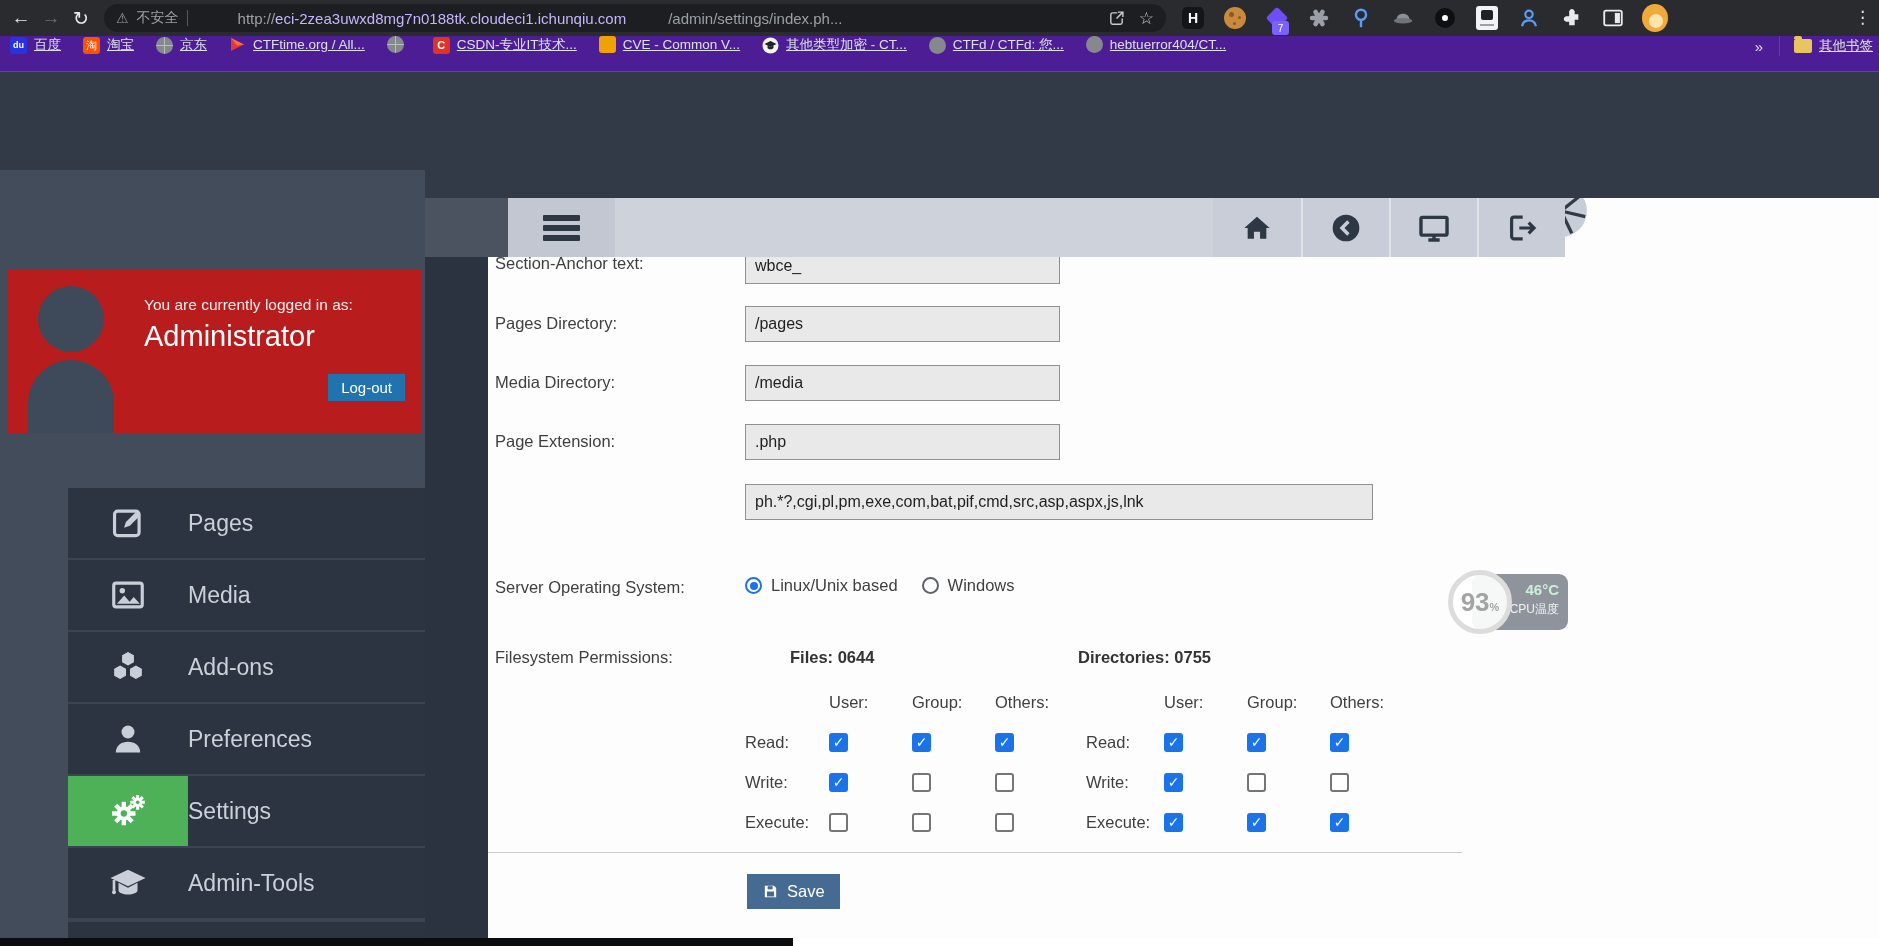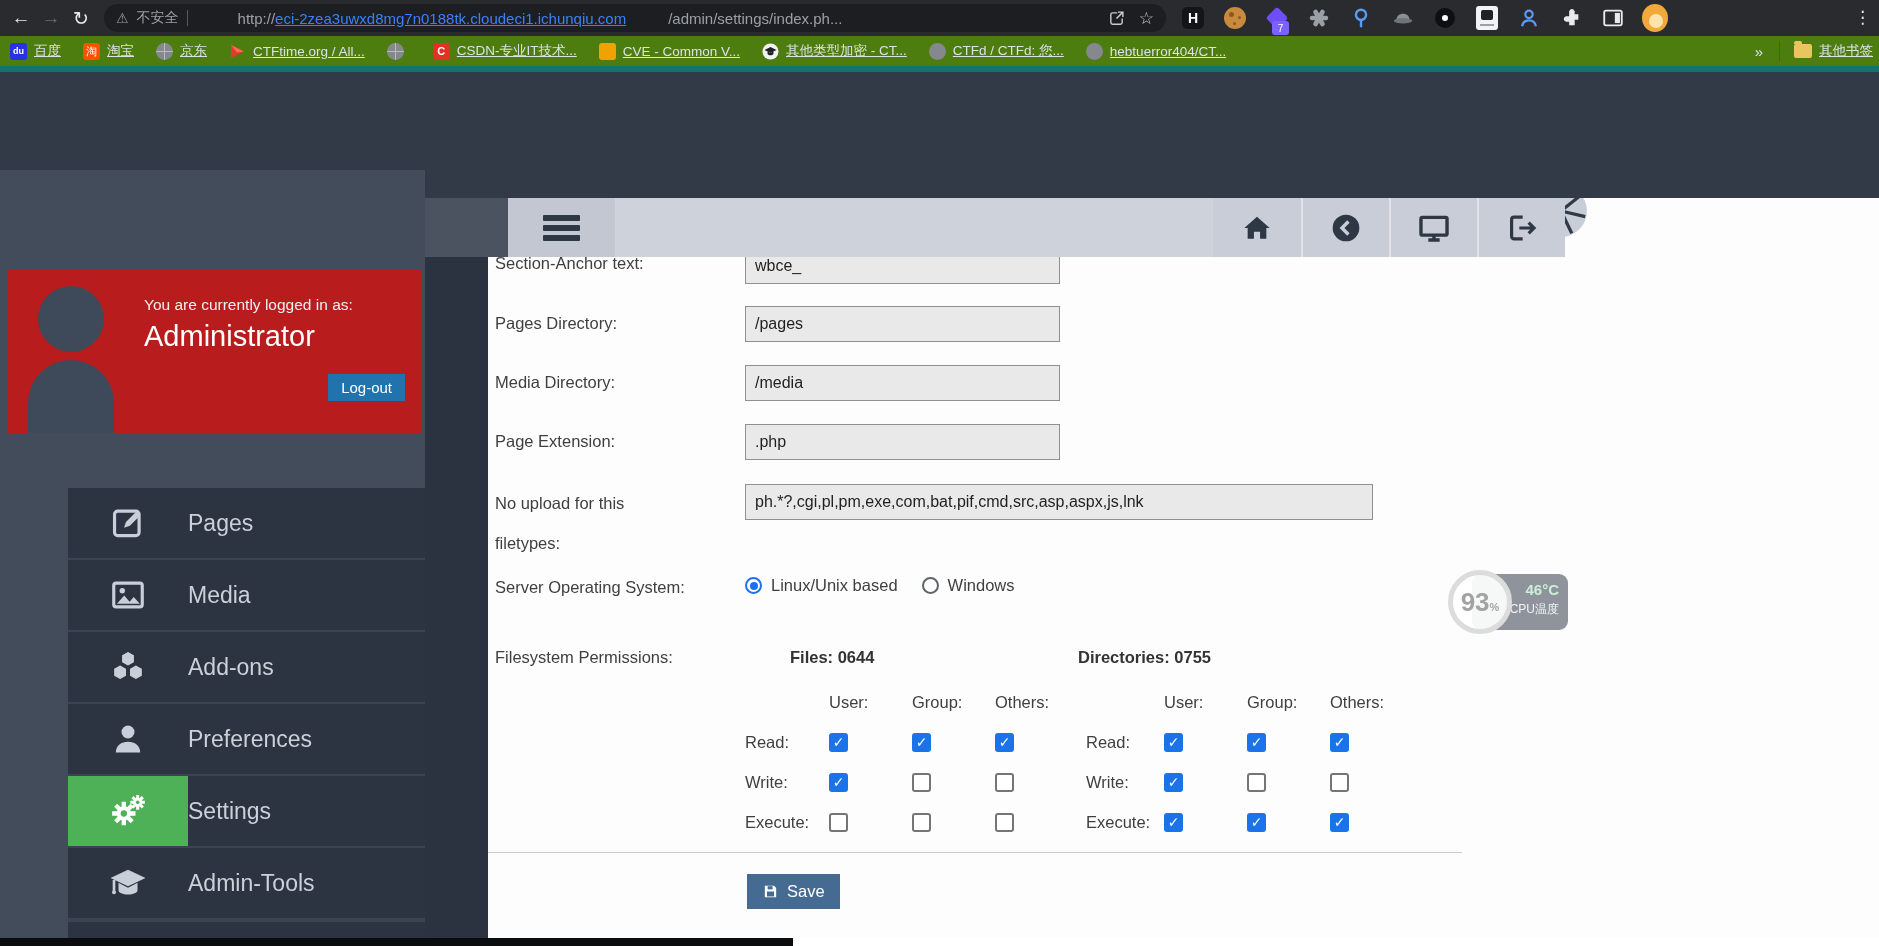--- a/index.html
+++ b/index.html
@@ -10,43 +10,43 @@
   .chrome-toolbar{position:absolute;left:0;top:0;width:100%;height:36px;background:#2A2B2E;
     display:flex;align-items:center;z-index:20;}
   .nav-btn{width:30px;text-align:center;font-size:19px;color:#E8EAED;flex:0 0 auto;cursor:pointer;}
   .nav-btn.dim{color:#6B6E73;}
   .omnibox{display:flex;align-items:center;height:28px;border-radius:14px;background:#1D1E21;
     margin-left:8px;flex:0 0 auto;width:1062px;padding:0 12px;box-sizing:border-box;gap:8px;}
   .warn-icon{color:#9AA0A6;font-size:14px;}
   .sec-label{color:#9AA0A6;font-size:14px;}
   .omni-div{width:1px;height:16px;background:#55585D;}
   .url{font-size:15px;white-space:nowrap;overflow:hidden;}
-  .url .mut{color:#9AA0A6;padding-left:42px;} .url .host{color:#3b82f6;text-decoration:underline;}
+  .url .mut{color:#9AA0A6;padding-left:42px;} .url .host{color:#c4b5fd;}
   .omni-right{margin-left:auto;display:flex;align-items:center;gap:14px;}
   .ext-row{display:flex;align-items:center;gap:16px;margin-left:14px;}
   .ext{width:26px;height:26px;display:flex;align-items:center;justify-content:center;position:relative;cursor:pointer;}
   .ic-hackbar{width:22px;height:22px;background:#141518;border-radius:5px;color:#fff;font-weight:bold;
     font-size:14px;display:flex;align-items:center;justify-content:center;}
   .ic-cookie{width:22px;height:22px;border-radius:50%;background:#C98A3D;position:relative;}
   .ic-cookie:after{content:"";position:absolute;left:5px;top:5px;width:5px;height:5px;border-radius:50%;
     background:#8A5A22;box-shadow:8px 3px 0 -1px #8A5A22,3px 9px 0 -1px #8A5A22;}
   .ic-gem{width:16px;height:16px;background:#6F4DF7;border-radius:3px;transform:rotate(45deg);}
   .gem-badge{position:absolute;left:8px;bottom:-4px;min-width:13px;height:14px;background:#7B61FF;color:#fff;
     font-size:10px;border-radius:3px;display:flex;align-items:center;justify-content:center;transform:none;padding:0 2px;}
   .ic-ring{width:20px;height:20px;border-radius:50%;border:7px solid #0E0F10;box-sizing:border-box;background:#fff;}
   .ic-card{width:22px;height:24px;background:#F1F3F4;border-radius:3px;position:relative;}
   .ic-card:after{content:"";position:absolute;left:5px;top:4px;width:12px;height:10px;background:#202124;border-radius:2px;}
   .ic-card:before{content:"";position:absolute;left:4px;bottom:4px;width:14px;height:2px;background:#9AA0A6;}
   .ic-avatar{width:28px;height:28px;border-radius:50%;background:#F2A93B;position:relative;overflow:hidden;}
   .ic-avatar:after{content:"";position:absolute;left:7px;top:10px;width:14px;height:14px;border-radius:50%;background:#FDE3AC;}
   .kebab{position:absolute;right:8px;top:7px;color:#E8EAED;font-size:17px;cursor:pointer;z-index:21;}
 
   
-  .bookmarks{position:absolute;left:0;top:36px;width:100%;height:36px;background:#4d7c0f;display:flex;
-    align-items:center;z-index:20;border-bottom:6px solid #0f766e;box-sizing:border-box;}
+  .bookmarks{position:absolute;left:0;top:36px;width:100%;height:36px;background:#4c1d95;display:flex;
+    align-items:flex-start;z-index:20;border-bottom:1px solid #0f766e;box-sizing:border-box;}
   .bm{display:flex;align-items:center;gap:7px;margin-left:22px;cursor:pointer;}
   .bm:first-child{margin-left:10px;}
   .bm-label{color:#DDE1E5;font-size:13.5px;white-space:nowrap;text-decoration:underline;}
   .fav{width:17px;height:17px;border-radius:3px;display:flex;align-items:center;justify-content:center;
     font-size:11px;color:#fff;flex:0 0 auto;}
   .fav-baidu{background:#2932E1;font-size:9px;font-weight:bold;}
   .fav-taobao{background:#FF5000;}
   .fav-globe{background:#85898D;border-radius:50%;position:relative;overflow:hidden;}
   .fav-globe:after{content:"";position:absolute;inset:0;
     background:linear-gradient(#0000 46%,#B9BDC1 46% 54%,#0000 54%),linear-gradient(90deg,#0000 46%,#B9BDC1 46% 54%,#0000 54%);
@@ -418,21 +418,20 @@
 
   <div class="f-label" style="top:314px">Pages Directory:</div>
   <input class="f-input" style="top: 306px;" readonly="" value="/pages">
 
   <div class="f-label" style="top:373px">Media Directory:</div>
   <input class="f-input" style="top: 365px;" readonly="" value="/media">
 
   <div class="f-label" style="top:432px">Page Extension:</div>
   <input class="f-input" style="top: 424px;" readonly="" value=".php">
 
-  <div class="f-label" style="top:483px;width:185px;line-height:40px">No upload for this filetypes:</div>
   <input class="f-input wide" style="top: 484px;" readonly="" value="ph.*?,cgi,pl,pm,exe,com,bat,pif,cmd,src,asp,aspx,js,lnk">
 
   <div class="f-label" style="top:578px">Server Operating System:</div>
   <div class="os-row">
     <span class="os-opt">
       <span class="radio sel" id="radio-0"></span>
       <span>Linux/Unix based</span>
       </span>
     <span class="os-opt">
       <span class="radio" id="radio-1"></span>

